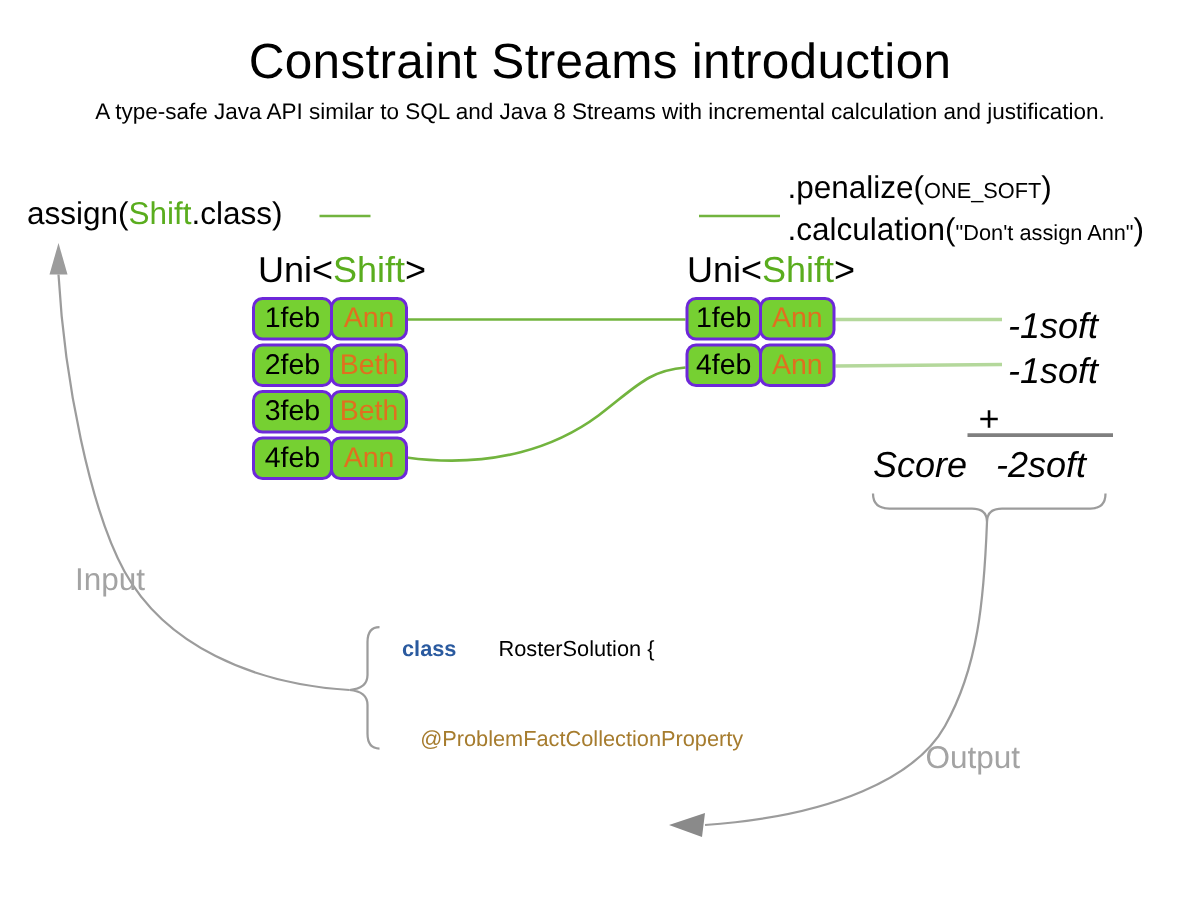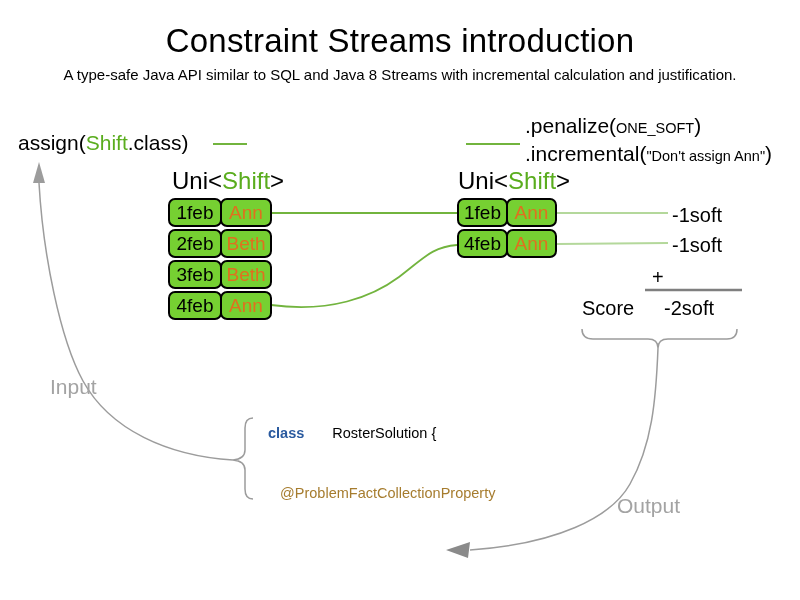--- a/index.html
+++ b/index.html
@@ -9,27 +9,27 @@
   }
   .abs{position:absolute;}
   .center{left:0;width:800px;text-align:center;}
   .title{font-size:33px;letter-spacing:.2px;}
   .subtitle{font-size:15px;}
   .flow{font-size:21px;white-space:nowrap;}
   .flow .sm{font-size:14.5px;}
   .green{color:var(--text_green);}
   .hdr{font-size:24px;white-space:nowrap;}
   .trow{display:flex;position:absolute;}
-  .cell{height:29px;box-sizing:border-box;border:2px solid #000000;border-radius:7px;
+  .cell{height:29px;box-sizing:border-box;border:2px solid #6d28d9;border-radius:7px;
         background:var(--box_green);text-align:center;font-size:19px;line-height:25px;}
   .cell.date{width:54px;}
   .cell.name{width:52px;margin-left:-2px;color:var(--orange);}
   .rt .cell.date{width:51px;}
   .rt .cell.name{width:51px;}
-  .score-txt{font-size:20px;white-space:nowrap;}
+  .score-txt{font-size:24px;white-space:nowrap;font-style:italic;}
   .lbl{font-size:21px;color:var(--gray_label);white-space:nowrap;}
   .code{font-size:14.5px;line-height:20px;white-space:pre;}
   .c-plain{color:#000;margin-left:24px;}
   .c-ann{color:var(--annotation_gold);}
   .c-kw{color:var(--keyword_blue);font-weight:bold;}
   svg.layer{position:absolute;left:0;top:0;z-index:1;}
   .txt-layer{position:absolute;left:0;top:0;width:800px;height:600px;z-index:2;}
 </style>
 </head>
 <body>
@@ -61,21 +61,21 @@
 <div class="txt-layer">
 
   <div class="abs center title" style="top:22px">Constraint Streams introduction</div>
   <div class="abs center subtitle" style="top:66px">A type-safe Java API similar to SQL and Java 8 Streams with incremental calculation and justification.</div>
 
   <div class="abs flow" style="left:18px;top:131px"><span>assign(</span><span class="green">Shift</span><span>.class)</span></div>
 
 
   <div class="abs flow" style="left:525px;top:114px"><span>.penalize(</span><span class="sm">ONE_SOFT</span><span>)</span></div>
 
-  <div class="abs flow" style="left:525px;top:142px"><span>.incremental(</span><span class="sm">"Don't assign Ann"</span><span>)</span></div>
+  <div class="abs flow" style="left:525px;top:142px"><span>.calculation(</span><span class="sm">"Don't assign Ann"</span><span>)</span></div>
 
   <div class="abs hdr" style="left:172px;top:167px"><span>Uni&lt;</span><span class="green">Shift</span><span>&gt;</span></div>
 
   <div class="trow" style="left:168px;top:198px">
     <div class="cell date">1feb</div>
     <div class="cell name">Ann</div>
   </div>
   <div class="trow" style="left:168px;top:229px">
     <div class="cell date">2feb</div>
     <div class="cell name">Beth</div>

